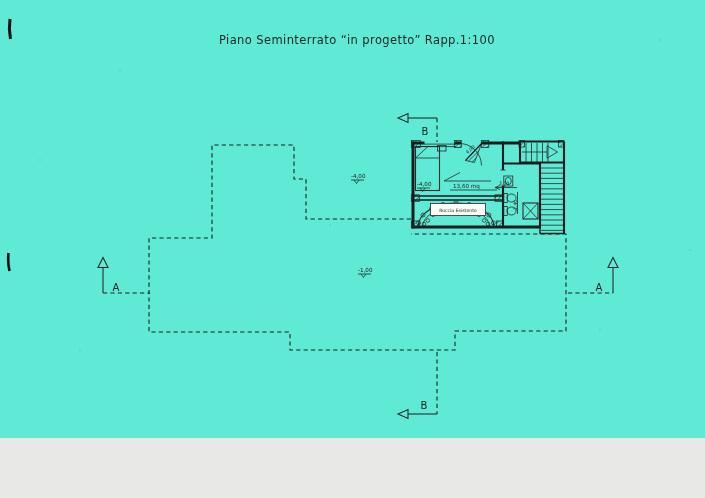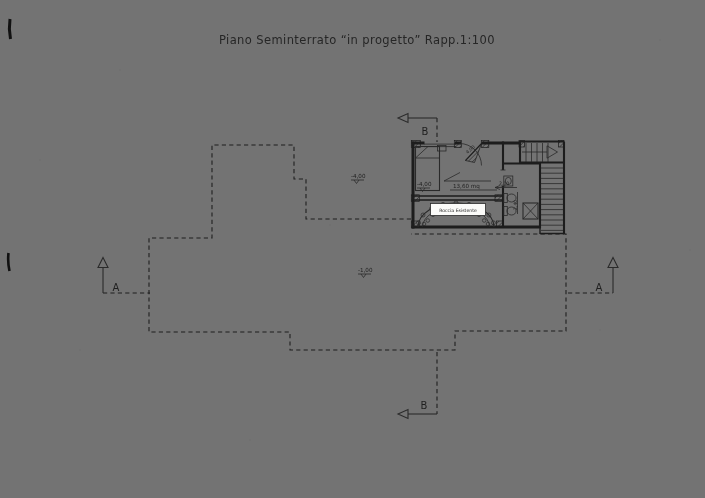--- a/index.html
+++ b/index.html
@@ -1,16 +1,16 @@
 <!DOCTYPE html>
 <html><head>
 <meta charset="utf-8">
 <style>
   html,body{margin:0;padding:0;background:#e8e8e6;}
-  .sheet{position:relative;width:705px;height:498px;background:#737373;overflow:hidden;
+  .sheet{position:relative;width:705px;height:438px;background:#5eead4;overflow:hidden;
          font-family:"DejaVu Sans", sans-serif;}
   svg{position:absolute;left:0;top:0;}
   svg text{font-family:"DejaVu Sans", sans-serif;fill:#1f1f1f;}
   .ttl{font-size:11.5px;letter-spacing:.4px;fill:#262626;}
   .sec{font-size:10px;}
   .lbl{font-size:5.6px;}
   .tiny{font-size:4.6px;}
   .ink3{stroke:#1d1d1d;stroke-width:3;fill:none;stroke-linecap:butt;}
   .ink2{stroke:#1d1d1d;stroke-width:2.1;fill:none;}
   .ink15{stroke:#1d1d1d;stroke-width:1.4;fill:none;}

